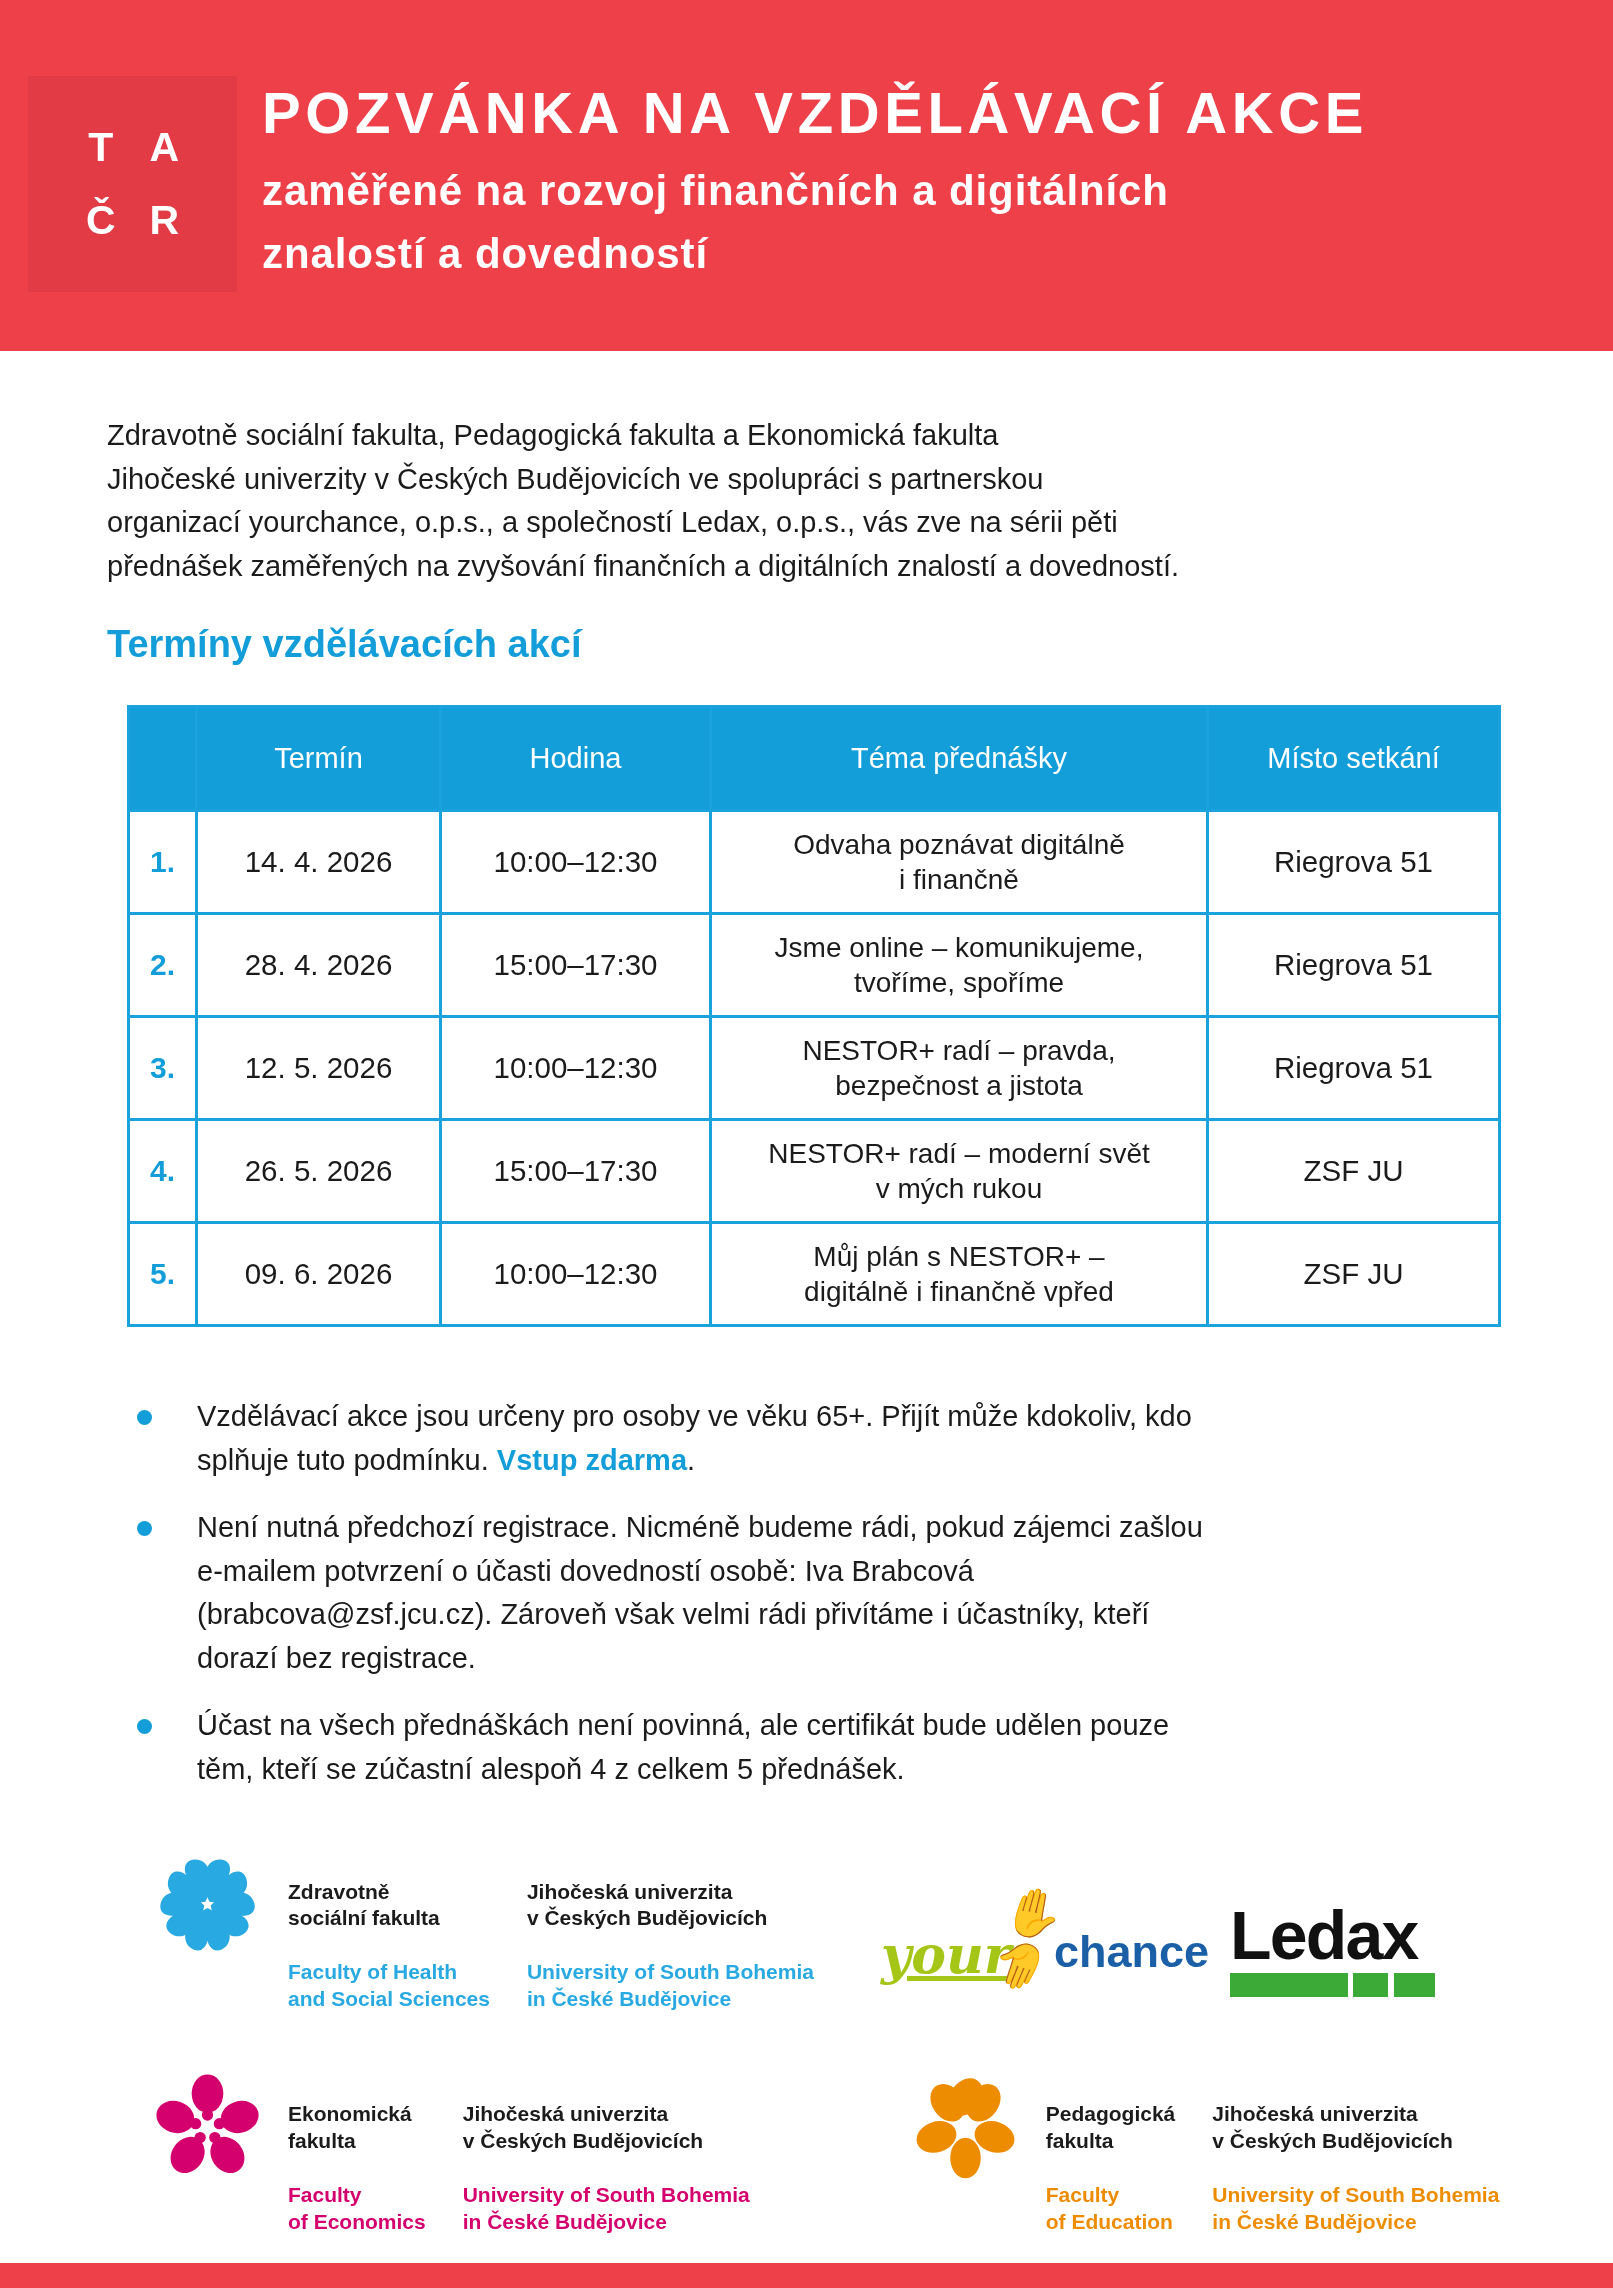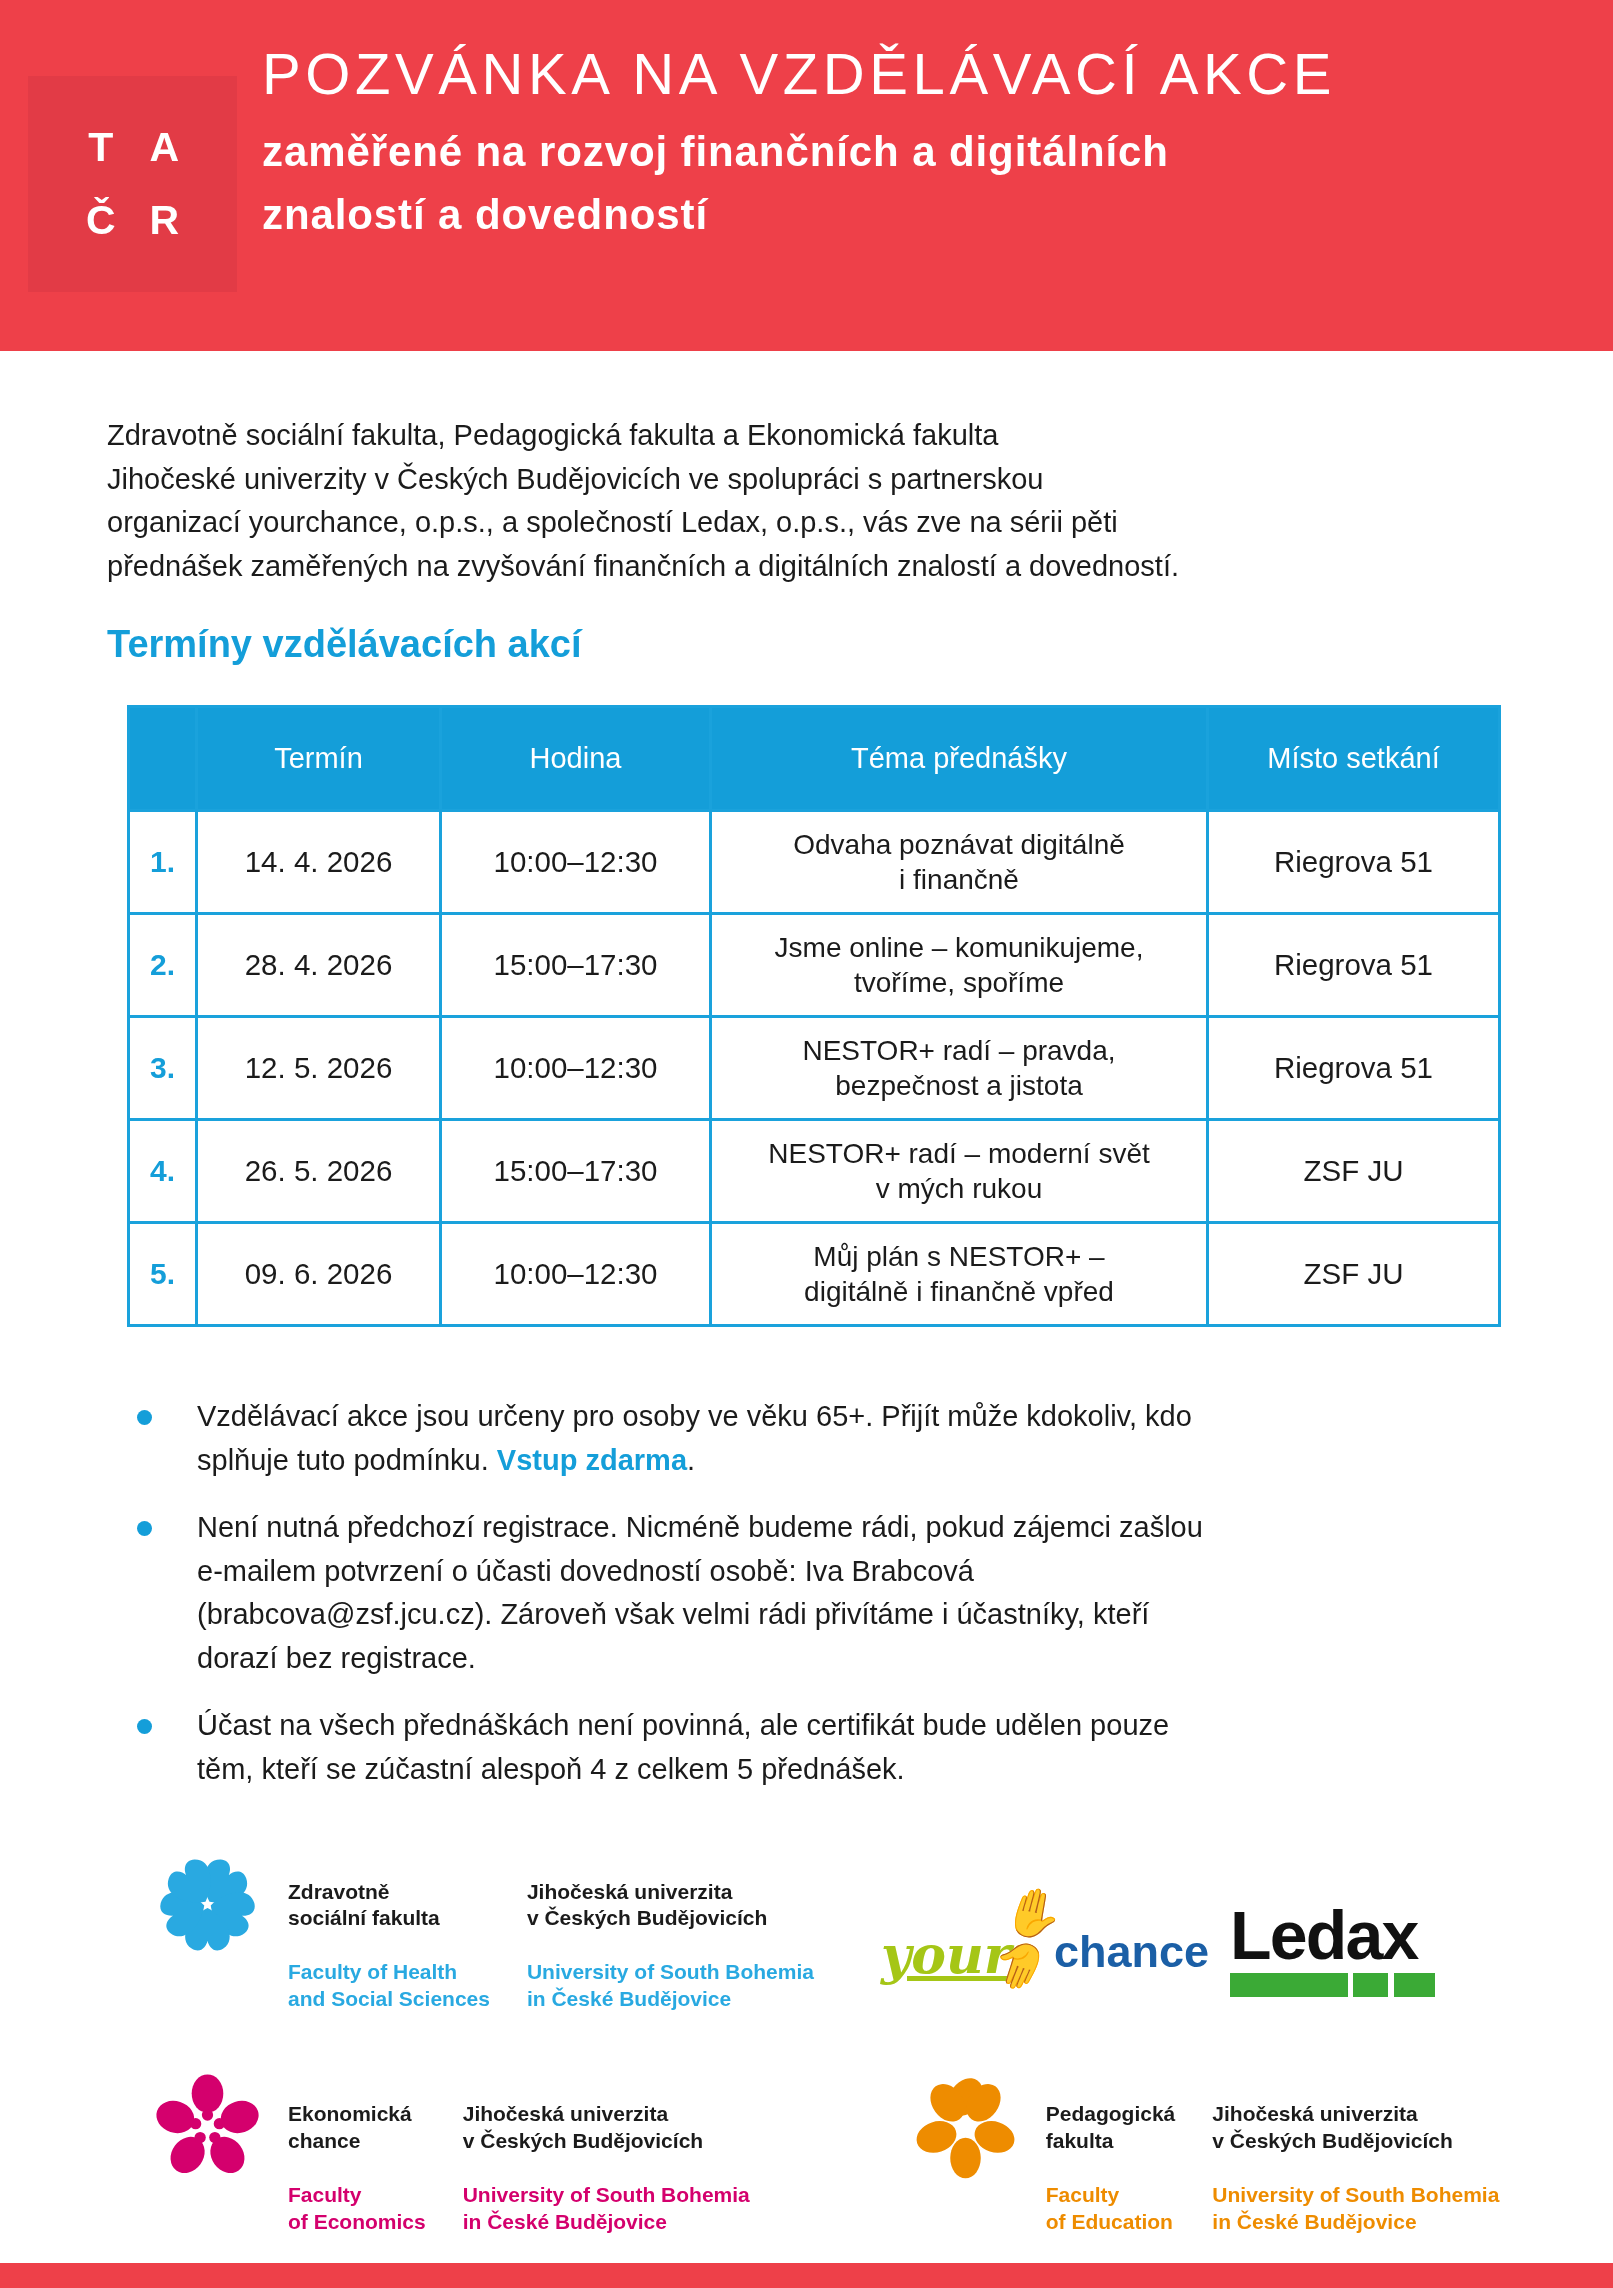--- a/index.html
+++ b/index.html
@@ -12,21 +12,21 @@
   body{font-family:"Liberation Sans",sans-serif;color:var(--text);}
   .page{position:relative;width:1613px;height:2289px;margin:0 auto;background:#fff;display:flex;flex-direction:column;overflow:hidden;}
 
   
   .banner{position:relative;height:351px;background:var(--banner-red);flex:0 0 auto;}
   .tacr-box{position:absolute;left:28px;top:76px;width:209px;height:216px;background:var(--logo-red);
     display:grid;grid-template-columns:1fr 1fr;grid-template-rows:1fr 1fr;align-items:center;justify-items:center;
     padding:35px 41px;}
   .tacr-letter{color:#fff;font-size:41px;font-weight:bold;line-height:1;}
   .banner-text{position:absolute;left:262px;top:44px;right:37px;color:#fff;}
-  .banner-title{font-size:58px;font-weight:400;letter-spacing:4.6px;line-height:1.05;white-space:nowrap;}
+  .banner-title{font-size:58px;font-weight:700;letter-spacing:4.6px;line-height:1.05;white-space:nowrap;margin-top:39px;}
   .banner-subtitle{margin-top:14.8px;font-size:42px;font-weight:700;line-height:1.5;white-space:pre-line;letter-spacing:0.9px;}
 
   
   .content{flex:1 1 auto;padding:0 113px 0 107px;}
   .intro{margin-top:63px;font-size:29px;line-height:1.5;white-space:pre-line;color:var(--text);}
   .section-title{margin-top:35px;font-size:38px;font-weight:800;color:var(--blue);}
 
   table.events{margin-top:39px;margin-left:20px;border-collapse:collapse;width:1371px;table-layout:fixed;}
   table.events th,table.events td{border:3.7px solid var(--table-border);text-align:center;vertical-align:middle;}
   table.events thead th{background:var(--blue);color:#fff;font-size:29px;font-weight:400;height:104px;}
@@ -231,21 +231,21 @@
               <circle cx="0" cy="-11" r="5"></circle>
               <circle cx="-10.5" cy="-3.4" r="5"></circle>
               <circle cx="-6.5" cy="8.9" r="5"></circle>
               <circle cx="6.5" cy="8.9" r="5"></circle>
               <circle cx="10.5" cy="-3.4" r="5"></circle>
             </g>
           </svg>
           <div class="uni-texts">
             <div class="uni-col">
               <div class="cz">Ekonomická
-chance</div>
+fakulta</div>
               <div class="en-pink">Faculty
 of Economics</div>
             </div>
             <div class="uni-col">
               <div class="cz">Jihočeská univerzita
 v Českých Budějovicích</div>
               <div class="en-pink">University of South Bohemia
 in České Budějovice</div>
             </div>
           </div>

